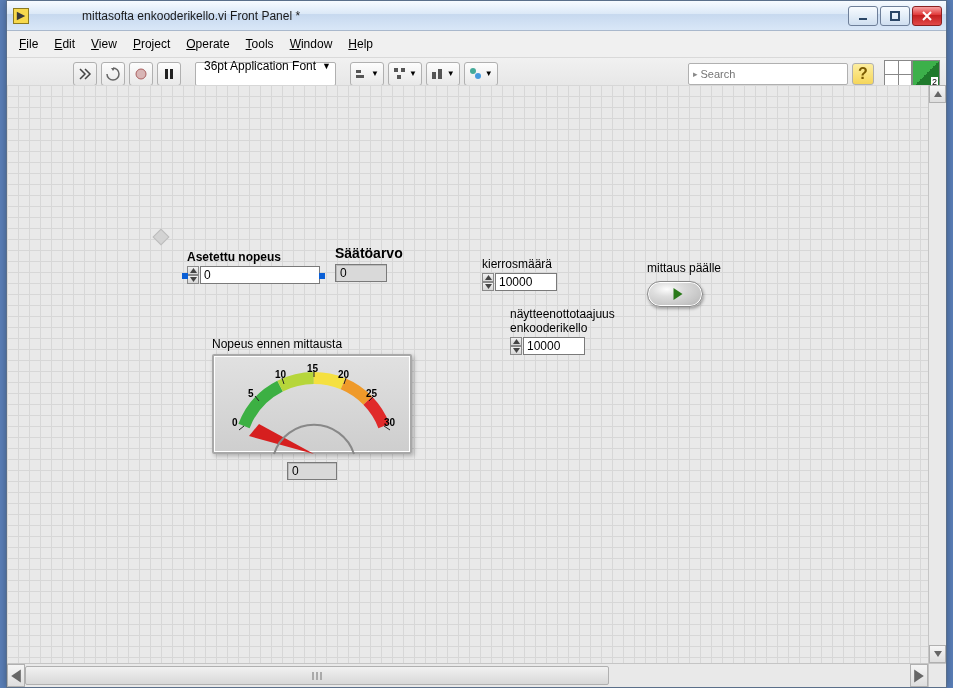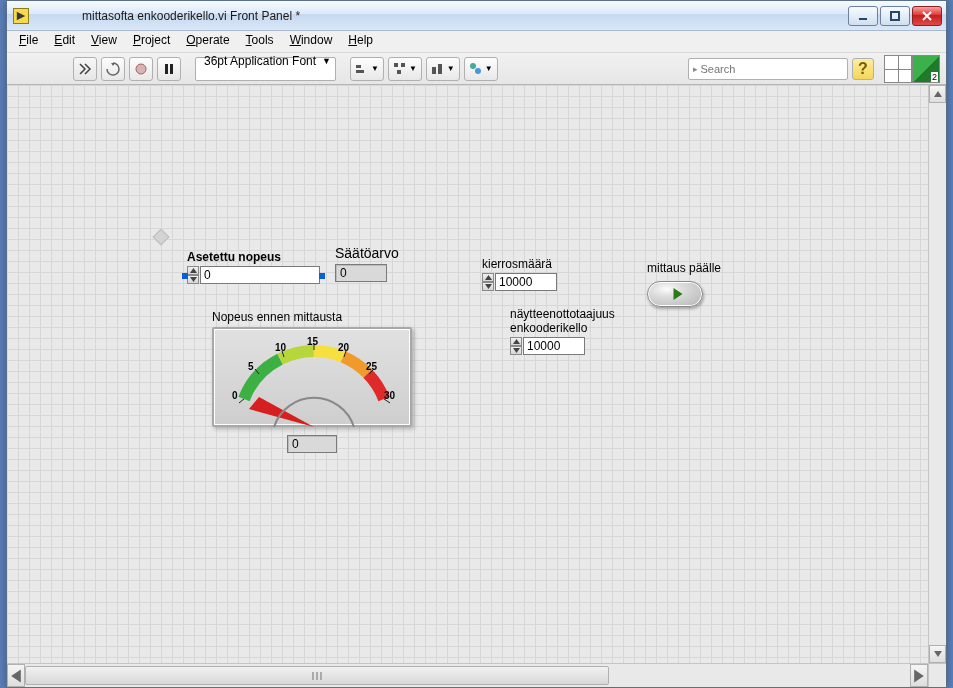--- a/index.html
+++ b/index.html
@@ -7,21 +7,21 @@
   .window { position: absolute; left: 6px; top: 0; width: 941px; height: 688px; background: #f0f0f0; border: 1px solid #5a6f8a; box-shadow: 0 0 8px rgba(0,0,0,.3);}
   
   .titlebar { height: 30px; background: linear-gradient(#f7fbff,#dbe8f7 45%,#c7d9ef 46%,#d9e7f7); border-bottom: 1px solid #a9b8cc; display: flex; align-items: center; padding: 0 4px;}
   .titlebar-icon { width: 16px; height: 16px; background: #f7d94c; border: 1px solid #8c7a1f; margin: 0 6px 0 2px; display:flex; align-items:center; justify-content:center; font-size:10px;}
   .titlebar-text { flex:1; font-size: 12px; color:#1a1a1a;margin-left:47px;}
   .win-ctls { display:flex; gap:2px;}
   .win-btn { width: 30px; height: 20px; border: 1px solid #6e7f99; border-radius: 3px; background: linear-gradient(#f7fbff,#cfdff0); display:flex; align-items:center; justify-content:center;}
   .win-btn.close { background: linear-gradient(#f7a1a1,#e03535 45%,#c41f1f 46%,#e14848); border-color:#8a2020;}
   .win-btn svg { width:12px; height:12px;}
   
-  .menubar { height: 22px; background:#f0f0f0; display:flex; align-items:flex-start; padding: 0 4px; font-size:12px; border-bottom:1px solid #d9d9d9;}
+  .menubar { height: 22px; background:#f0f0f0; display:flex; align-items:center; padding: 13px 4px; font-size:12px; border-bottom:1px solid #d9d9d9;}
   .menuitem { padding: 2px 8px; cursor:default;}
   .menuitem u { text-decoration: underline;}
   
   .toolbar { height: 32px; background: linear-gradient(#f1f1f1,#e6e6e6); border-bottom: 1px solid #b5b5b5; display:flex; align-items:center; padding: 0 6px; gap:4px;}
   .tbtn { height:24px; min-width:24px; border:1px solid #b0b0b0; background: linear-gradient(#fdfdfd,#e8e8e8); border-radius:3px; display:flex; align-items:center; justify-content:center; font-size:11px; padding:0 4px;}
   .tbtn.icon-only { width:24px; padding:0;}
   .tbtn.play { background: linear-gradient(#f7f7f7,#e5e5e5);}
   .tbtn svg { width:14px; height:14px;}
   .tsep { width:6px;}
   .fontbox { height:24px; border:1px solid #b0b0b0; background:#fff; display:flex; align-items:center; padding:0 4px 15px 8px; font-size:12px; border-radius:2px;}
@@ -55,21 +55,21 @@
   .scrollbar-h .track { flex:1; position:relative;}
   .scrollbar-h .thumb { position:absolute; left:0; width:66%; top:2px; bottom:2px; background:linear-gradient(#f1f1f1,#d8d8d8); border:1px solid #b0b0b0; border-radius:2px;}
   .scrollbar-h .thumb .grip { position:absolute; left:50%; top:50%; transform:translate(-50%,-50%); width:20px; height:8px; display:flex; gap:2px; justify-content:center;}
   .scrollbar-h .thumb .grip span{width:2px;background:#aaa;}
   .corner { position:absolute; right:0; bottom:0; width:18px; height:24px; background:#e9e9e9; border-top:1px solid #c5c5c5; border-left:1px solid #c5c5c5;}
 
   
   .ctl { position:absolute;}
   .lbl { font-size:12px; color:#000; font-weight:bold;}
   .lbl.normal { font-weight:normal;}
-  .lbl.big { font-size:14px; font-weight:normal;}
+  .lbl.big { font-size:14px; font-weight:bold;}
   .numbox { display:flex; align-items:center;}
   .numbox .spin { display:flex; flex-direction:column; margin-right:1px;}
   .numbox .spin div { width:12px; height:9px; background:linear-gradient(#f1f1f1,#d6d6d6); border:1px solid #8a8a8a; display:flex; align-items:center; justify-content:center;}
   .numbox .spin div svg{width:7px;height:5px;}
   .numbox input { height:18px; border:1px solid #7a7a7a; background:#fff; font-size:12px; padding:0 3px; outline:none;}
   .numbox.sel input { background:#fff; }
   .numbox.sel { position:relative;}
   .sel-handle { position:absolute; width:6px; height:6px; background:#0a5fd6; }
   .valbox { height:18px; border:1px solid #7a7a7a; background:#d9d9d9; font-size:12px; padding:0 4px; display:flex;align-items:center; box-shadow: inset 1px 1px 0 #bbb;}
 
@@ -272,21 +272,21 @@
         </div>
         <input style="width: 62px;" value="10000">
       </div>
     </div>
 
     <div class="ctl" style="left:640px; top:176px;">
       <div class="lbl normal">mittaus päälle</div>
       <div class="ovalbtn" style="margin-top:6px;"></div>
     </div>
 
-    <div class="ctl" style="left:205px; top:225px;">
+    <div class="ctl" style="left:205px; top:252px;">
       <div class="lbl normal" style="margin-bottom:3px;">Nopeus ennen mittausta</div>
       <div class="meter">
         <div class="arc-area">
           <svg width="200" height="100" viewBox="0 0 200 100">
 
             <path d="M 30 70 A 75 75 0 0 1 170 70" fill="none" stroke="#3cb043" stroke-width="12" stroke-dasharray="55 300"></path>
             <path d="M 30 70 A 75 75 0 0 1 170 70" fill="none" stroke="#b6d63a" stroke-width="12" stroke-dasharray="35 300" stroke-dashoffset="-55"></path>
             <path d="M 30 70 A 75 75 0 0 1 170 70" fill="none" stroke="#f5e040" stroke-width="12" stroke-dasharray="30 300" stroke-dashoffset="-90"></path>
             <path d="M 30 70 A 75 75 0 0 1 170 70" fill="none" stroke="#ef9a2a" stroke-width="12" stroke-dasharray="30 300" stroke-dashoffset="-120"></path>
             <path d="M 30 70 A 75 75 0 0 1 170 70" fill="none" stroke="#e02a2a" stroke-width="12" stroke-dasharray="60 300" stroke-dashoffset="-150"></path>

